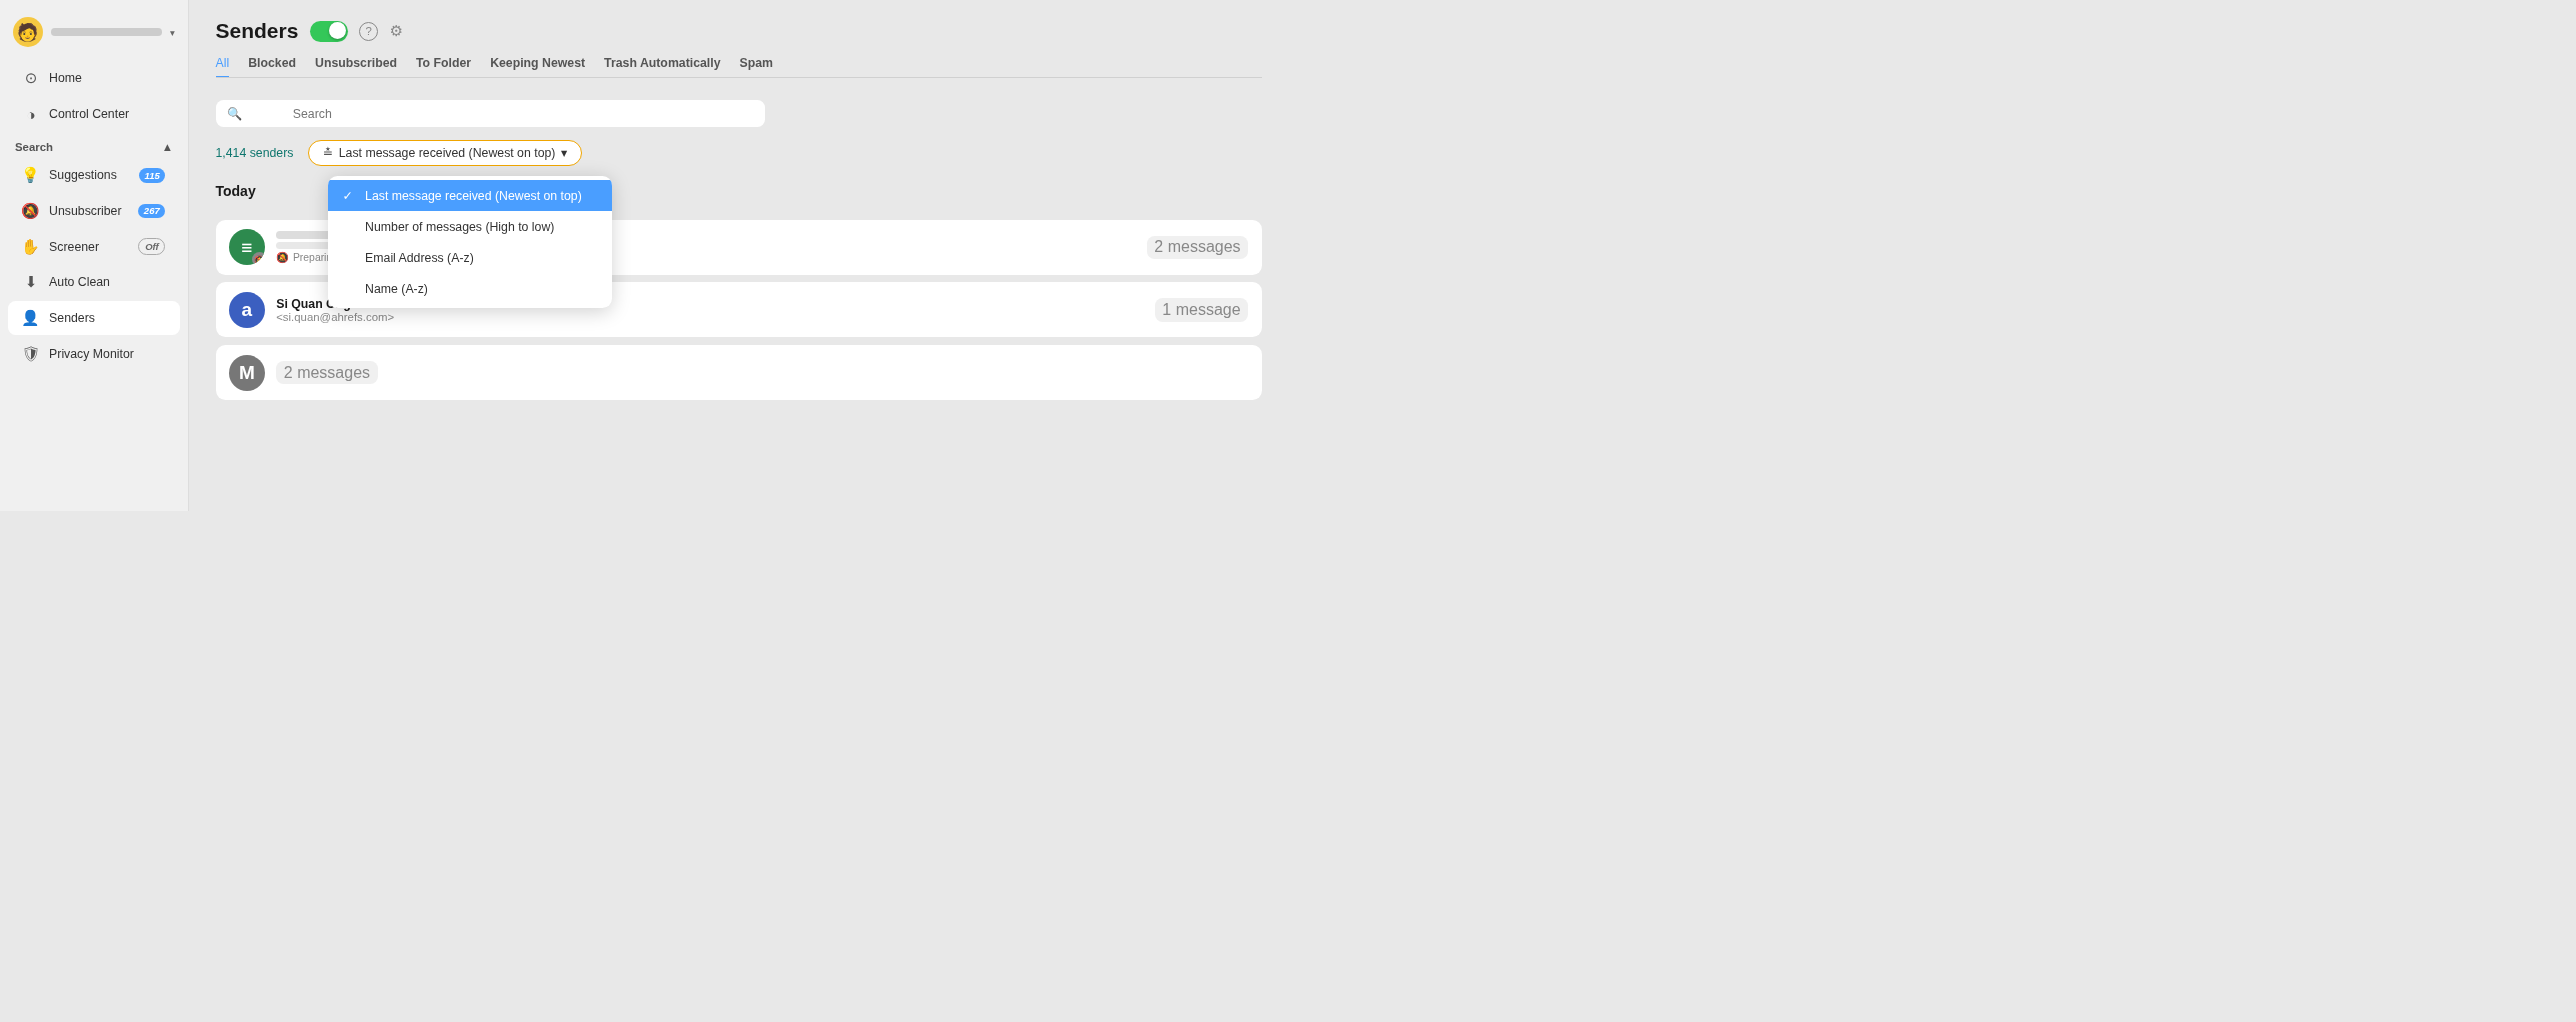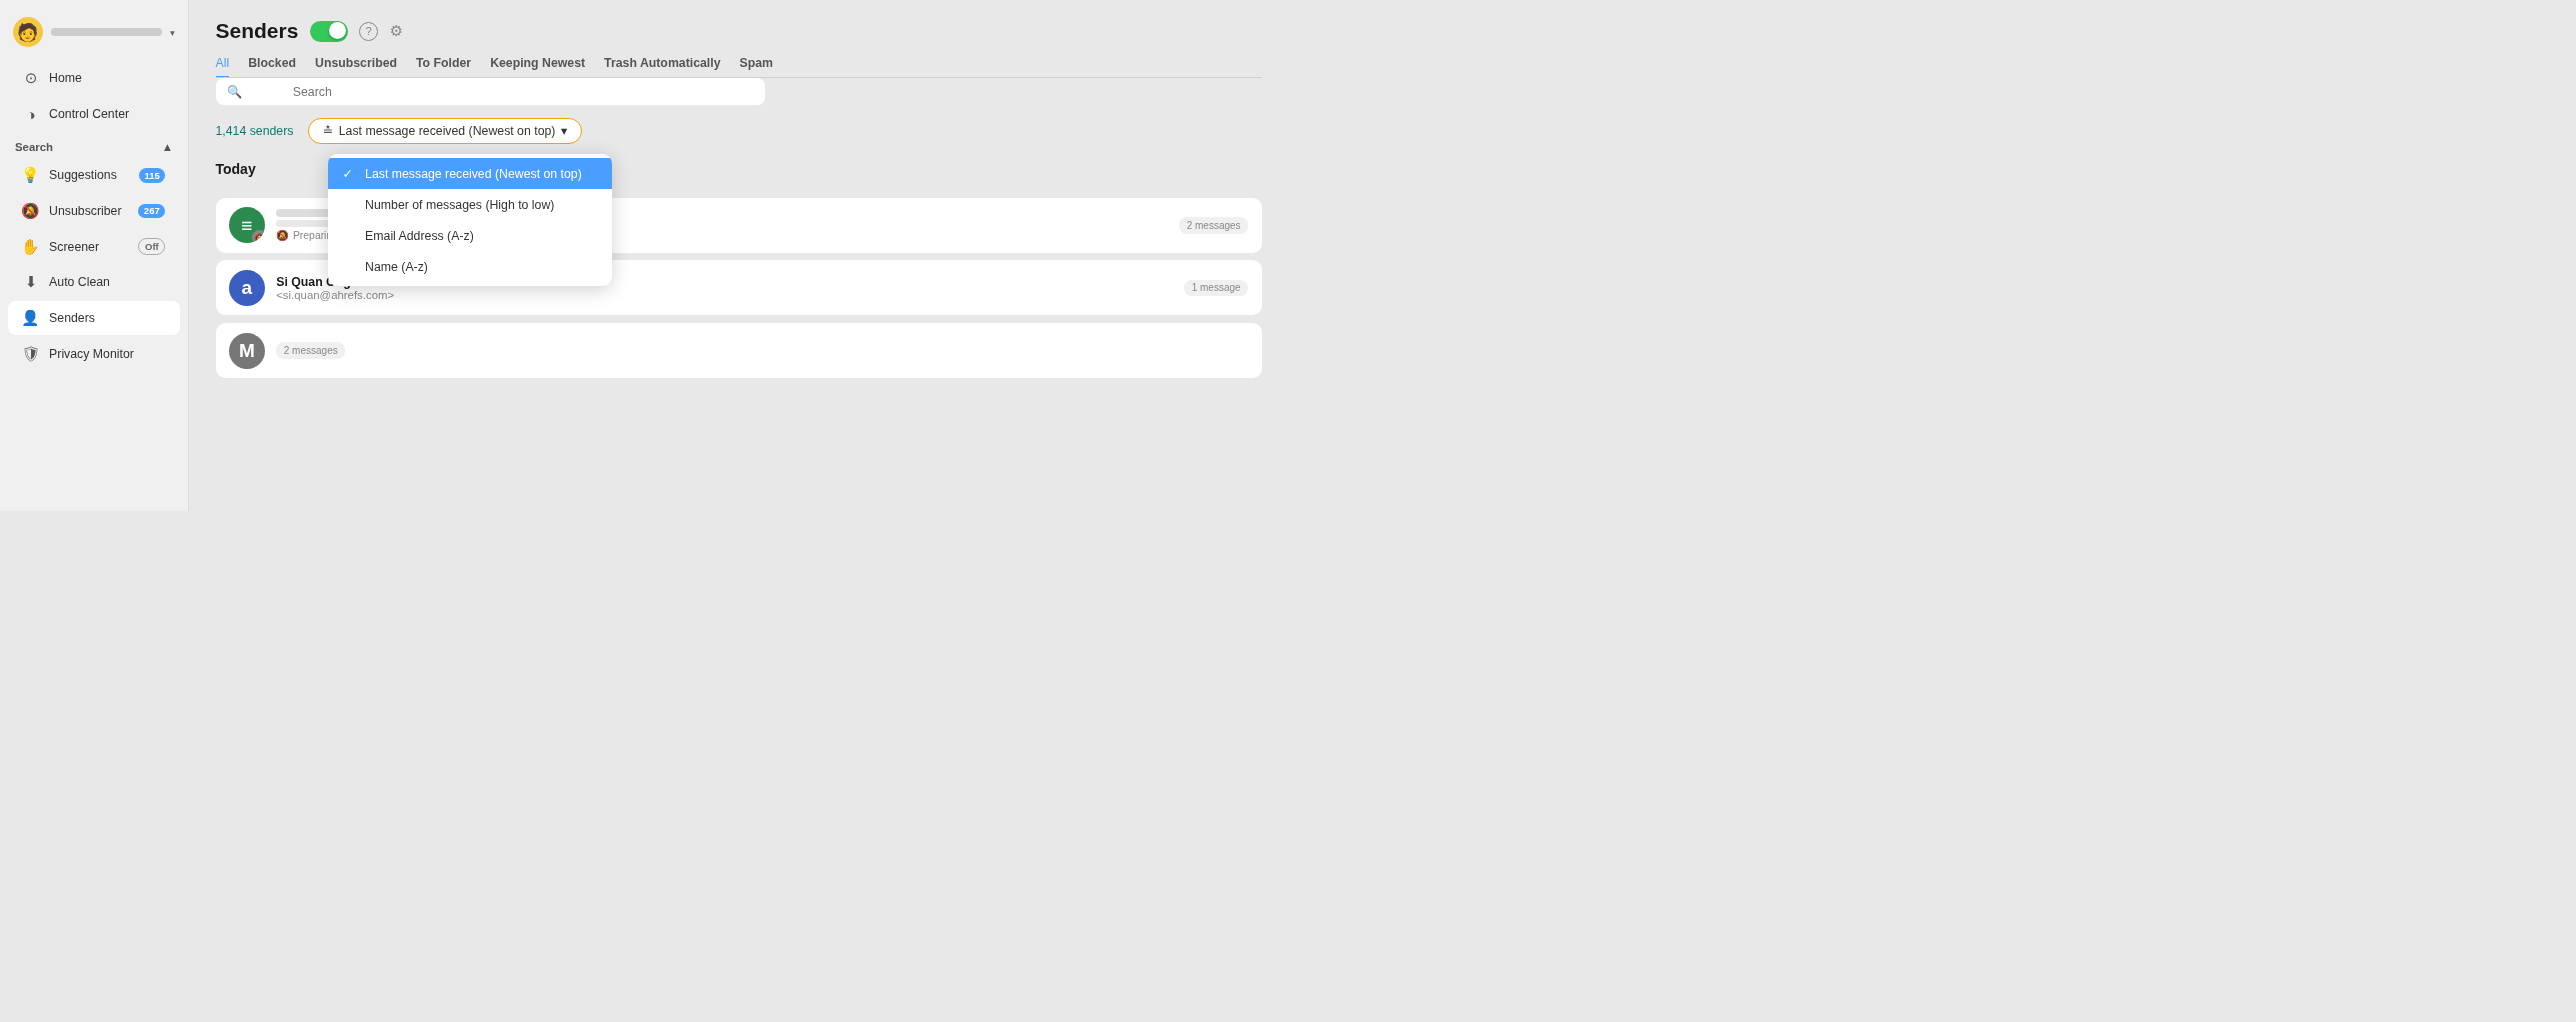--- a/index.html
+++ b/index.html
@@ -88,20 +88,21 @@
     .badge {
       margin-left: auto;
       background: #4a9eff;
       color: white;
       font-size: 9.5px;
       font-weight: 600;
       padding: 1.9px 5.7px;
       border-radius: 9.5px;
       min-width: 21px;
       text-align: center;
+      font-style: italic;
     }
 
     .badge.off {
       background: transparent;
       border: 0.9px solid #aaa;
       color: #666;
       font-size: 9.5px;
     }
 
     .section-label {
@@ -174,21 +175,21 @@
     .filter-icon {
       color: #888;
       font-size: 15px;
       cursor: pointer;
     }
 
     
     .tabs {
       display: flex;
       gap: 19px;
-      margin-bottom: 0;
+      margin-bottom: 22px;
       border-bottom: 0.9px solid #d0d0d0;
       padding-bottom: 0;
     }
 
     .tab {
       font-size: 12.3px;
       color: #555;
       cursor: pointer;
       padding-bottom: 5.7px;
       font-weight: 700;
@@ -376,21 +377,21 @@
     .sender-status {
       font-size: 10.4px;
       color: #888;
       display: flex;
       align-items: center;
       gap: 3.8px;
       margin-top: 1.9px;
     }
 
     .message-count {
-      font-size: 10px;
+      font-size: 16px;
       color: #888;
       background: #f0f0f0;
       padding: 2.8px 7.6px;
       border-radius: 7.6px;
       white-space: nowrap;
     }
 
     .name-bar {
       height: 7.6px;
       background: #ddd;

